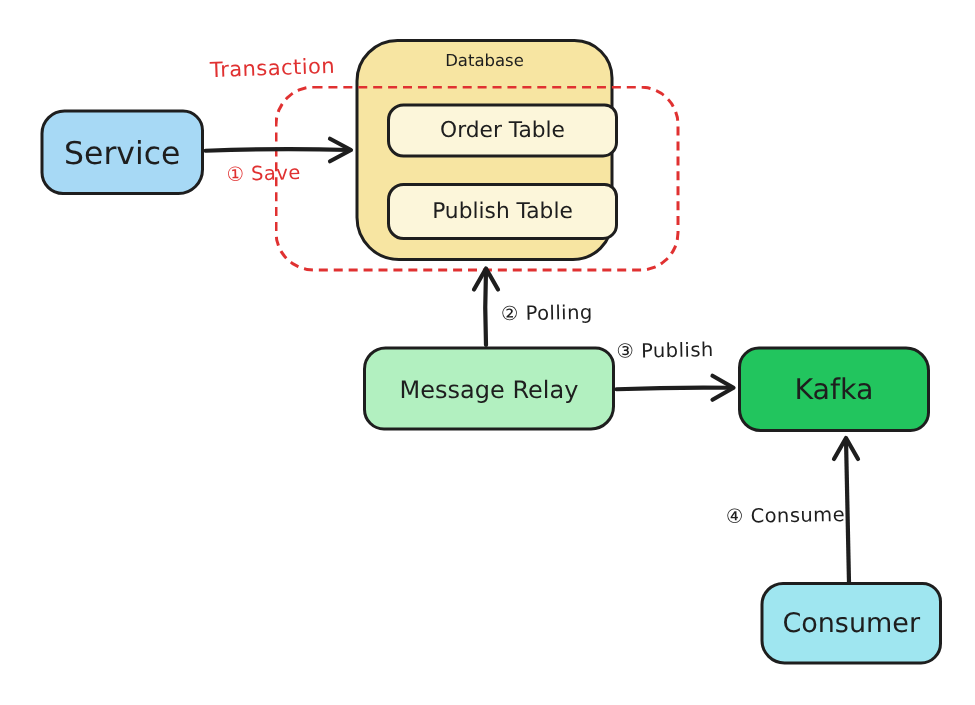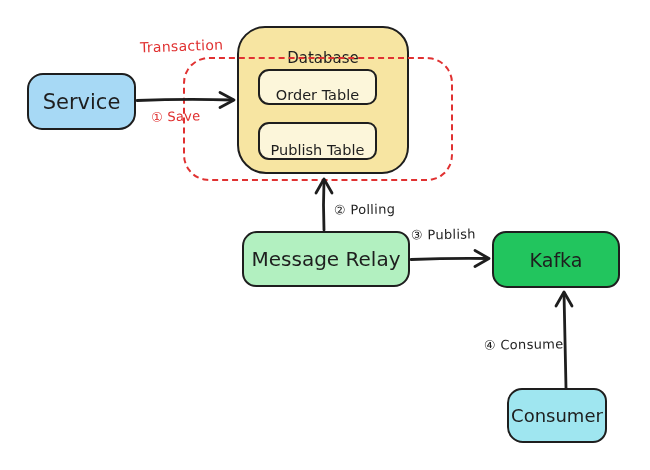--- a/index.html
+++ b/index.html
@@ -11,46 +11,46 @@
     position:absolute;display:flex;align-items:center;justify-content:center;
     border:2.6px solid #1e1e1e;box-sizing:border-box;
   }
   .node .lbl{white-space:nowrap;}
   
   #service{left:27px;top:73px;width:109px;height:57px;border-radius:16px 14px 17px 15px;}
   #service .lbl{font-size:21px;}
   
   #database{left:237px;top:26px;width:172px;height:148px;border-radius:28px 26px 27px 29px;
     align-items:flex-start;z-index:1;}
-  #database .lbl{font-size:15px;margin-top:21px;}
+  #database .lbl{font-size:11px;margin-top:6px;}
   .subtable{
-    position:absolute;display:flex;align-items:flex-end;justify-content:center;
+    position:absolute;display:flex;align-items:center;justify-content:center;
     border:2.2px solid #1e1e1e;box-sizing:border-box;border-radius:11px 9px 10px 11px;
-    left:19px;width:119px;font-size:14.5px;
+    left:19px;width:154px;font-size:14.5px;
   }
   #order-table{top:41px;height:36px;}
   #outbox-table{top:94px;height:38px;}
   
   #transaction-boundary{
     position:absolute;left:183px;top:57px;width:270px;height:124px;
     border:2.2px dashed #e03131;border-radius:26px;box-sizing:border-box;
     z-index:2;pointer-events:none;
   }
   #transaction-label{
     position:absolute;left:140px;top:38px;font-size:14px;z-index:3;
     transform:rotate(-2deg);letter-spacing:.3px;
   }
   
   #message-relay{left:242px;top:231px;width:168px;height:56px;border-radius:15px 13px 16px 14px;}
-  #message-relay .lbl{font-size:20px;text-align:right;}
+  #message-relay .lbl{font-size:16px;text-align:right;}
   
   #kafka{left:492px;top:231px;width:128px;height:57px;border-radius:14px 16px 13px 15px;}
   #kafka .lbl{font-size:19px;}
   
-  #consumer{left:507px;top:388px;width:100px;height:55px;border-radius:15px 13px 14px 16px;}
+  #consumer{left:507px;top:388px;width:121px;height:55px;border-radius:15px 13px 14px 16px;}
   #consumer .lbl{font-size:18px;}
   
   .edge-label{
     position:absolute;font-size:13px;letter-spacing:.3px;z-index:4;white-space:nowrap;
   }
   #save-label{left:151px;top:109px;transform:rotate(-1.5deg);}
   #polling-label{left:334px;top:202px;transform:rotate(-1deg);}
   #publish-label{left:411px;top:227px;transform:rotate(-1deg);}
   #consume-label{left:484px;top:337px;transform:rotate(-1deg);}
   

